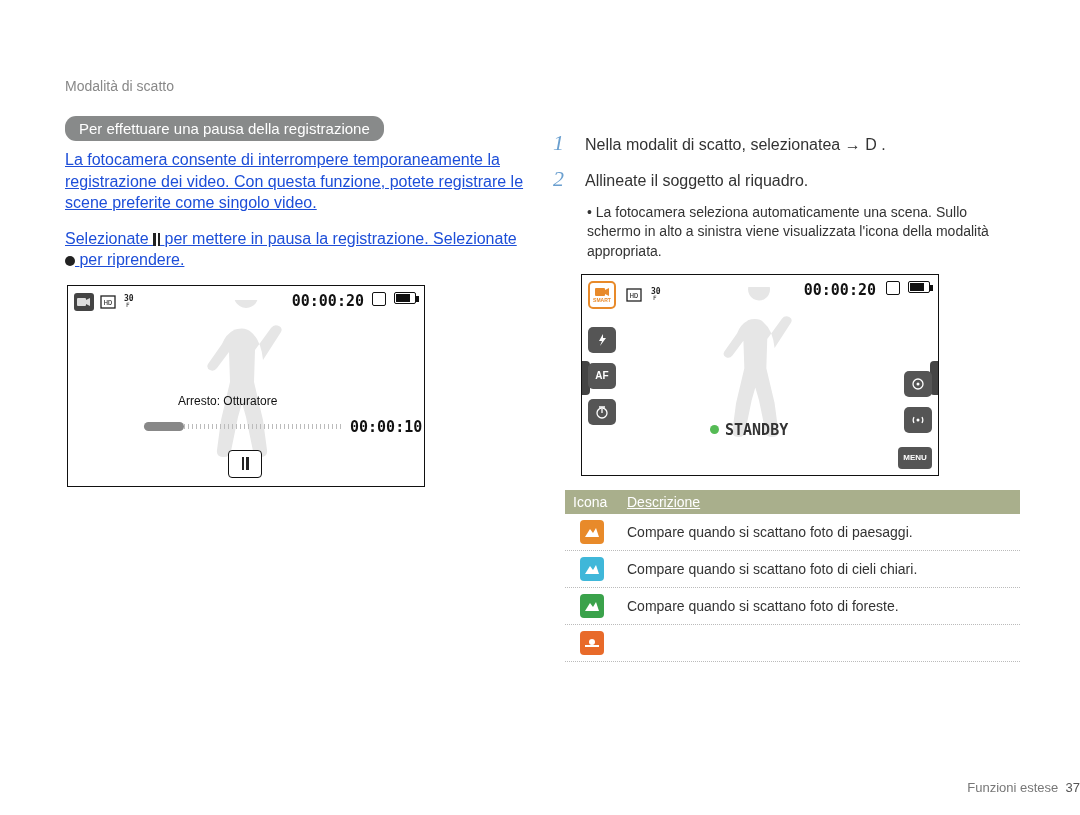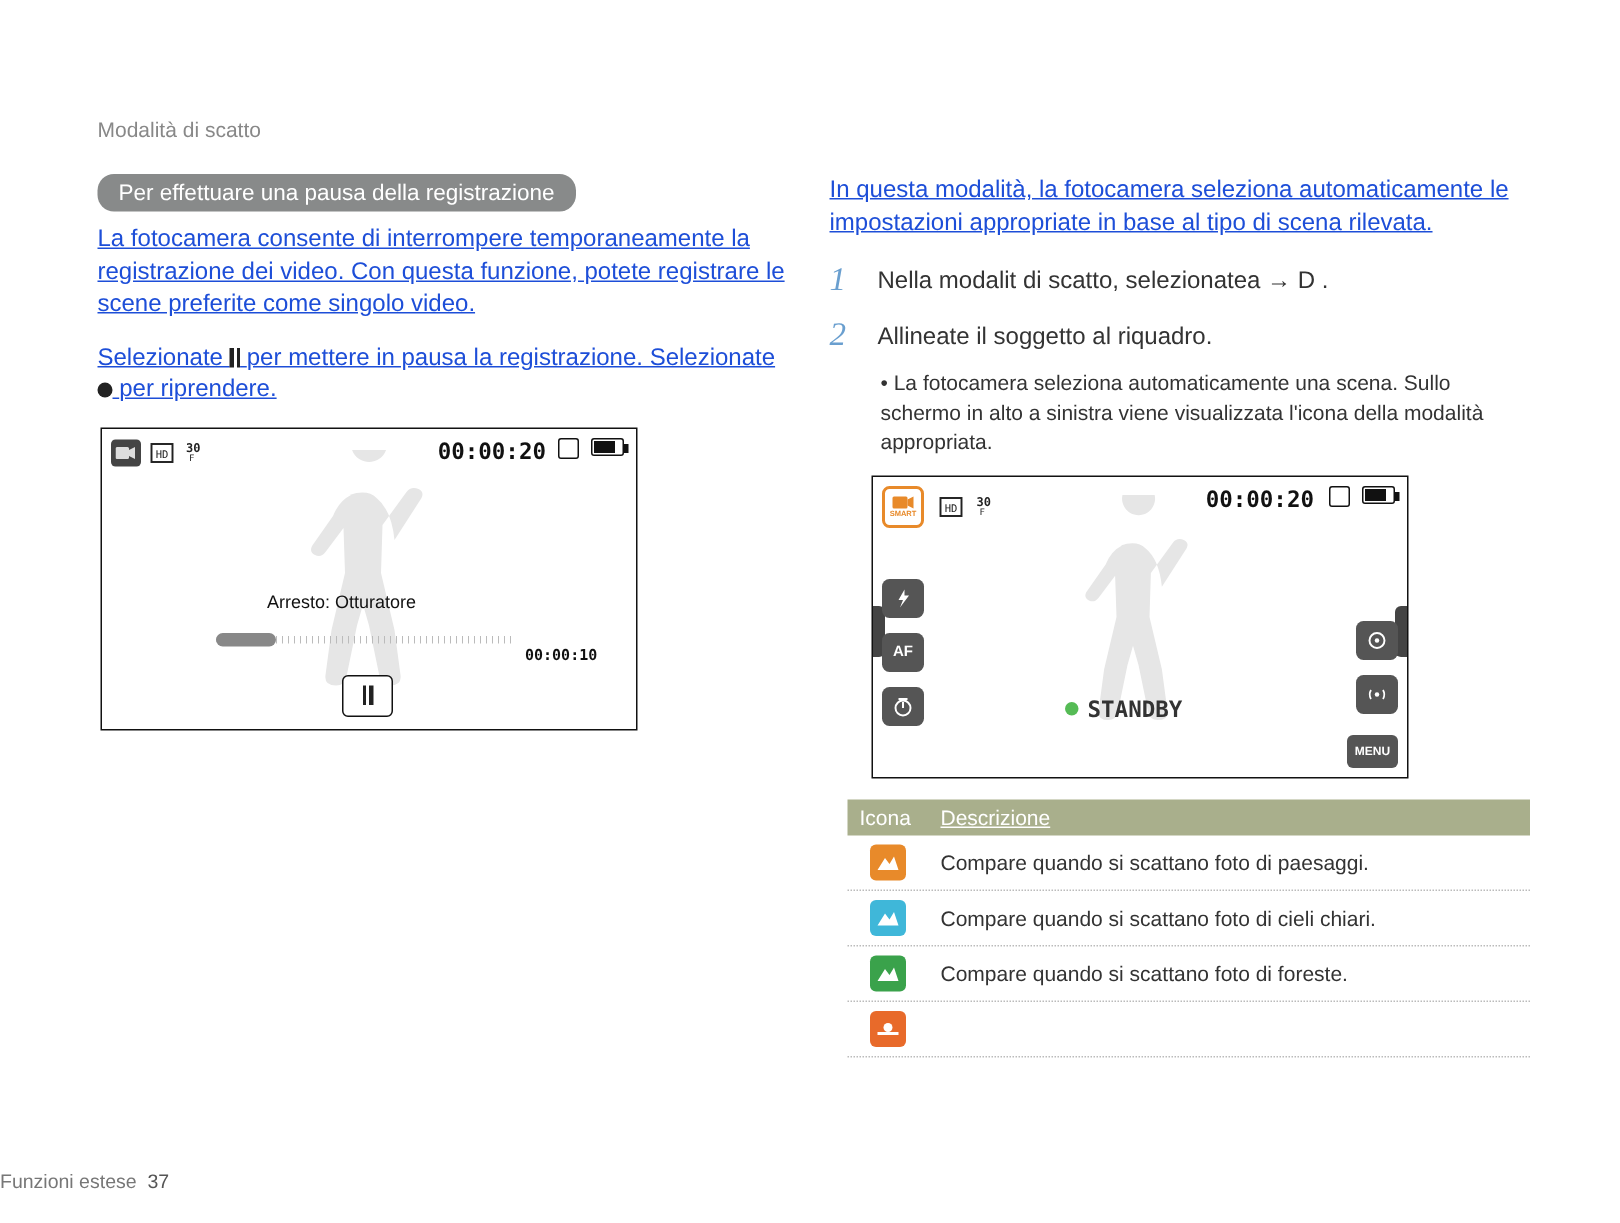--- a/index.html
+++ b/index.html
@@ -92,21 +92,21 @@
   }
   .prog-track {
     position:absolute; left:76px; top:138px; width:200px; height:5px;
     background: repeating-linear-gradient(90deg,#bbb 0 1px, transparent 1px 4px);
     border-radius:3px;
   }
   .prog-fill {
     position:absolute; left:76px; top:136px; width:40px; height:9px; background:#888;border-radius:5px;
   }
   .prog-time {
-    position:absolute; left:282px; top:132px; font-family:monospace;font-size:10px;font-weight:bold;color:#111;margin-top:14px;
+    position:absolute; left:282px; top:132px; font-family:monospace;font-size:15px;font-weight:bold;color:#111;
   }
   .pause-btn {
     position:absolute; left:160px; bottom:8px; width:34px;height:28px;border:1.5px solid #111;border-radius:4px;background:#fff;
     display:flex;align-items:center;justify-content:center;
   }
 
   
   .h-title {
     font-size: 24px;
     color: #6a9fcf;
@@ -125,21 +125,21 @@
   }
   .cam-right .silhouette { position:absolute; left:122px; top:12px; }
   .smart-badge {
     position:absolute; top:6px; left:6px; width:28px;height:28px;border:2px solid #e88a2a;border-radius:5px;
     display:flex;flex-direction:column;align-items:center;justify-content:center;
   }
   .smart-badge svg{display:block;}
   .smart-badge .sm{font-size:5px;color:#e88a2a;font-weight:bold;line-height:1;}
   .topicons-r { position:absolute; top:10px; left:42px; display:flex; gap:5px; align-items:center;}
   .cam-right .timecode { right:62px; }
-  .side-col-l { position:absolute; left:6px; top:68px; display:flex; flex-direction:column; gap:10px;}
+  .side-col-l { position:absolute; left:6px; top:52px; display:flex; flex-direction:column; gap:10px;}
   .sideic { width:28px;height:26px;border-radius:5px;background:#555;color:#fff;display:flex;align-items:center;justify-content:center;font-size:10px;font-weight:bold;}
   .side-col-r { position:absolute; right:6px; top:96px; display:flex; flex-direction:column; gap:10px;}
   .standby {
     position:absolute; left:128px; bottom:36px; font-family: monospace; font-size:15px; font-weight:bold; color:#333; display:flex; gap:6px; align-items:center;
   }
   .standby::before{content:"";width:9px;height:9px;border-radius:50%;background:#5b5;display:inline-block;}
   .menu-lbl {
     position:absolute; right:6px; bottom:6px; width:34px;height:22px;border-radius:4px;background:#555;color:#fff;font-size:8px;font-weight:bold;display:flex;align-items:center;justify-content:center;
   }
   .left-tab { position:absolute; left:0; top:86px; width:8px;height:34px;background:#444;border-radius:0 4px 4px 0;}
@@ -151,21 +151,21 @@
   .tbl-head .c1 { width:54px; padding:4px 8px; }
   .tbl-head .c2 { flex:1; padding:4px 8px;text-decoration:underline; }
   .tbl-row { display:flex; align-items:center; border-bottom: 1px dotted #bbb; padding:6px 0; }
   .tbl-row .c1 { width:54px; display:flex;justify-content:center; }
   .tbl-row .c2 { flex:1; padding:0 8px; }
   .scene-ic {
     width:24px;height:24px;border-radius:4px;display:flex;align-items:center;justify-content:center;
   }
 
   .footer {
-    position:absolute; left:0; right:0; bottom:20px; text-align:left; font-size:13px; color:#777;
+    position:absolute; left:0; right:0; bottom:20px; text-align:right; font-size:13px; color:#777;
   }
   .footer .pg { color:#555; }
 
   
   .sil-path { fill:#e6e6e6; }
 </style>
 </head>
 <body>
 
 <div class="page">
@@ -217,21 +217,20 @@
         <div class="prog-track"></div>
         <div class="prog-fill"></div>
         <div class="prog-time">00:00:10</div>
         <div class="pause-btn">
           <span class="pause-bars"></span>
         </div>
       </div>
     </div>
 
     <div class="col">
-      <p class="para">In questa modalità, la fotocamera seleziona automaticamente le impostazioni appropriate in base al tipo di scena rilevata.</p>
 
       <div class="steps">
         <div class="step-row">
           <div class="step-num">1</div>
           <div class="step-txt">Nella modalit  di scatto, selezionatea     → D  .</div>
         </div>
         <div class="step-row">
           <div class="step-num">2</div>
           <div class="step-txt">Allineate il soggetto al riquadro.</div>
         </div>

